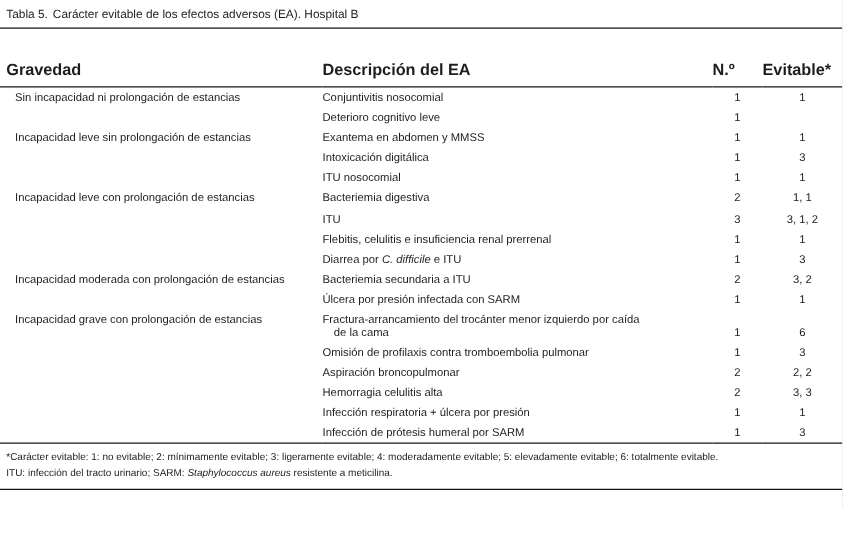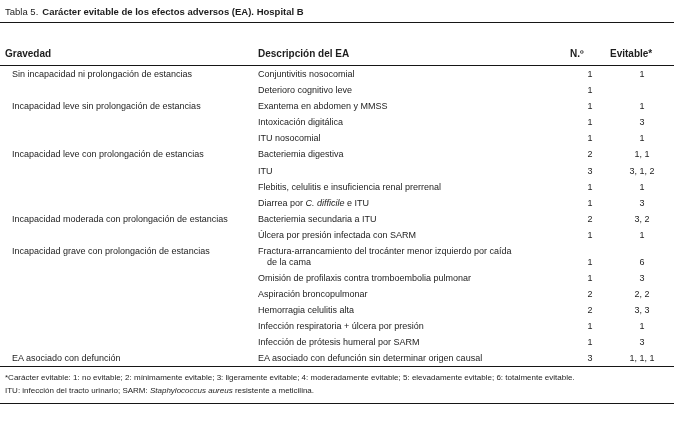--- a/index.html
+++ b/index.html
@@ -13,37 +13,37 @@
     box-sizing: border-box;
     overflow: hidden;
   }
   .title-block {
     padding: 6px 5px 5px 5px;
     border-bottom: 1.4px solid #161616;
     font-size: 9.5px;
     line-height: 11px;
   }
   .title-prefix { font-weight: normal; margin-right: 4px; }
-  .title-text { font-weight: bold; }
+  .title-text { font-weight: normal; }
 
   table.data-table {
     width: 674px;
     border-collapse: collapse;
     table-layout: fixed;
     margin-top: 25px;
     font-size: 9px;
   }
   col.col-grav { width: 258px; }
   col.col-desc { width: 312px; }
   col.col-n    { width: 40px;  }
   col.col-evit { width: 64px;  }
 
   thead th {
     font-weight: bold;
-    font-size: 10px;
+    font-size: 13px;
     padding: 0 0 6px 0;
     border-bottom: 1.2px solid #161616;
     vertical-align: bottom;
     margin-top: 16px;
   }
   th.h-grav { text-align: left; padding-left: 5px; }
   th.h-desc { text-align: left; }
   th.h-n, th.h-evit { text-align: left; }
 
   tbody td {
@@ -187,26 +187,20 @@
           <td class="c-desc"><span>Infección respiratoria + úlcera por presión</span></td>
           <td class="c-num">1</td>
           <td class="c-num">1</td>
         </tr>
         <tr>
           <td class="c-grav"></td>
           <td class="c-desc"><span>Infección de prótesis humeral por SARM</span></td>
           <td class="c-num">1</td>
           <td class="c-num">3</td>
         </tr>
-        <tr>
-          <td class="c-grav">EA asociado con defunción</td>
-          <td class="c-desc"><span>EA asociado con defunción sin determinar origen causal</span></td>
-          <td class="c-num">3</td>
-          <td class="c-num">1, 1, 1</td>
-        </tr>
       </tbody>
   </table>
 
   <div class="footnotes">
     <div class="footnote"><span>*Carácter evitable: 1: no evitable; 2: mínimamente evitable; 3: ligeramente evitable; 4: moderadamente evitable; 5: elevadamente evitable; 6: totalmente evitable.</span></div>
     <div class="footnote"><span>ITU: infección del tracto urinario; SARM: </span><span class="it">Staphylococcus aureus</span><span> resistente a meticilina.</span></div>
   </div>
 
 </div>
 

